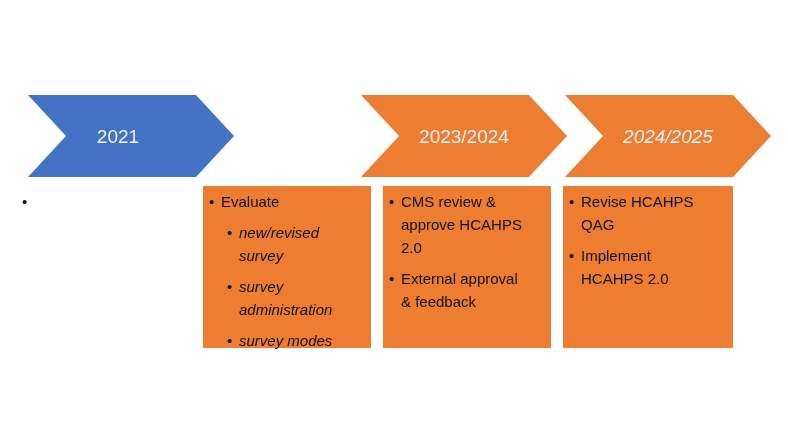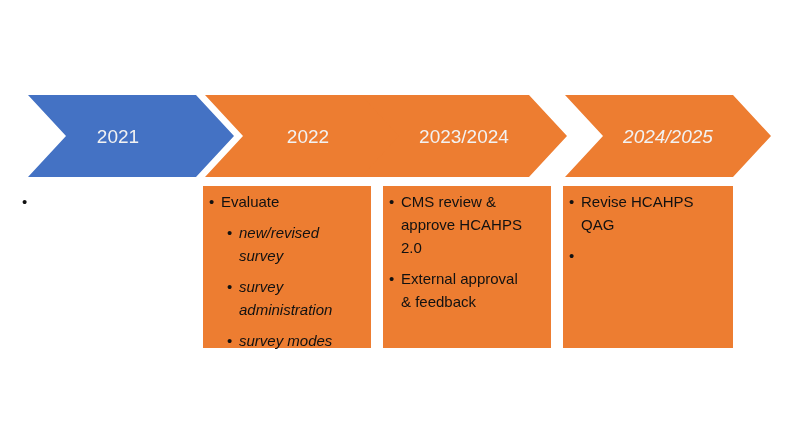--- a/index.html
+++ b/index.html
@@ -67,23 +67,20 @@
 </style>
 </head>
 <body>
 
 <div class="canvas">
 
   <div class="chevron blue first" style="left:28px">
     <span class="chevron-label">2021</span>
   </div>
 
-  <div class="chevron orange" style="left:205px">
-    <span class="chevron-label">2022</span>
-  </div>
 
   <div class="chevron orange" style="left:361px">
     <span class="chevron-label">2023/2024</span>
   </div>
 
   <div class="chevron orange italic" style="left:565px">
     <span class="chevron-label">2024/2025</span>
   </div>
 
   <div class="content-box plain" style="left:22px; width:160px">
@@ -122,16 +119,17 @@
     </div>
   </div>
 
   <div class="content-box" style="left:563px; width:170px">
     <div class="item lvl1">
       <span class="bullet">•</span>
       <span class="item-text">Revise HCAHPS QAG</span>
     </div>
     <div class="item lvl1">
       <span class="bullet">•</span>
+      <span class="item-text">Implement HCAHPS 2.0</span>
     </div>
   </div>
 
 </div>
 
 </body></html>

